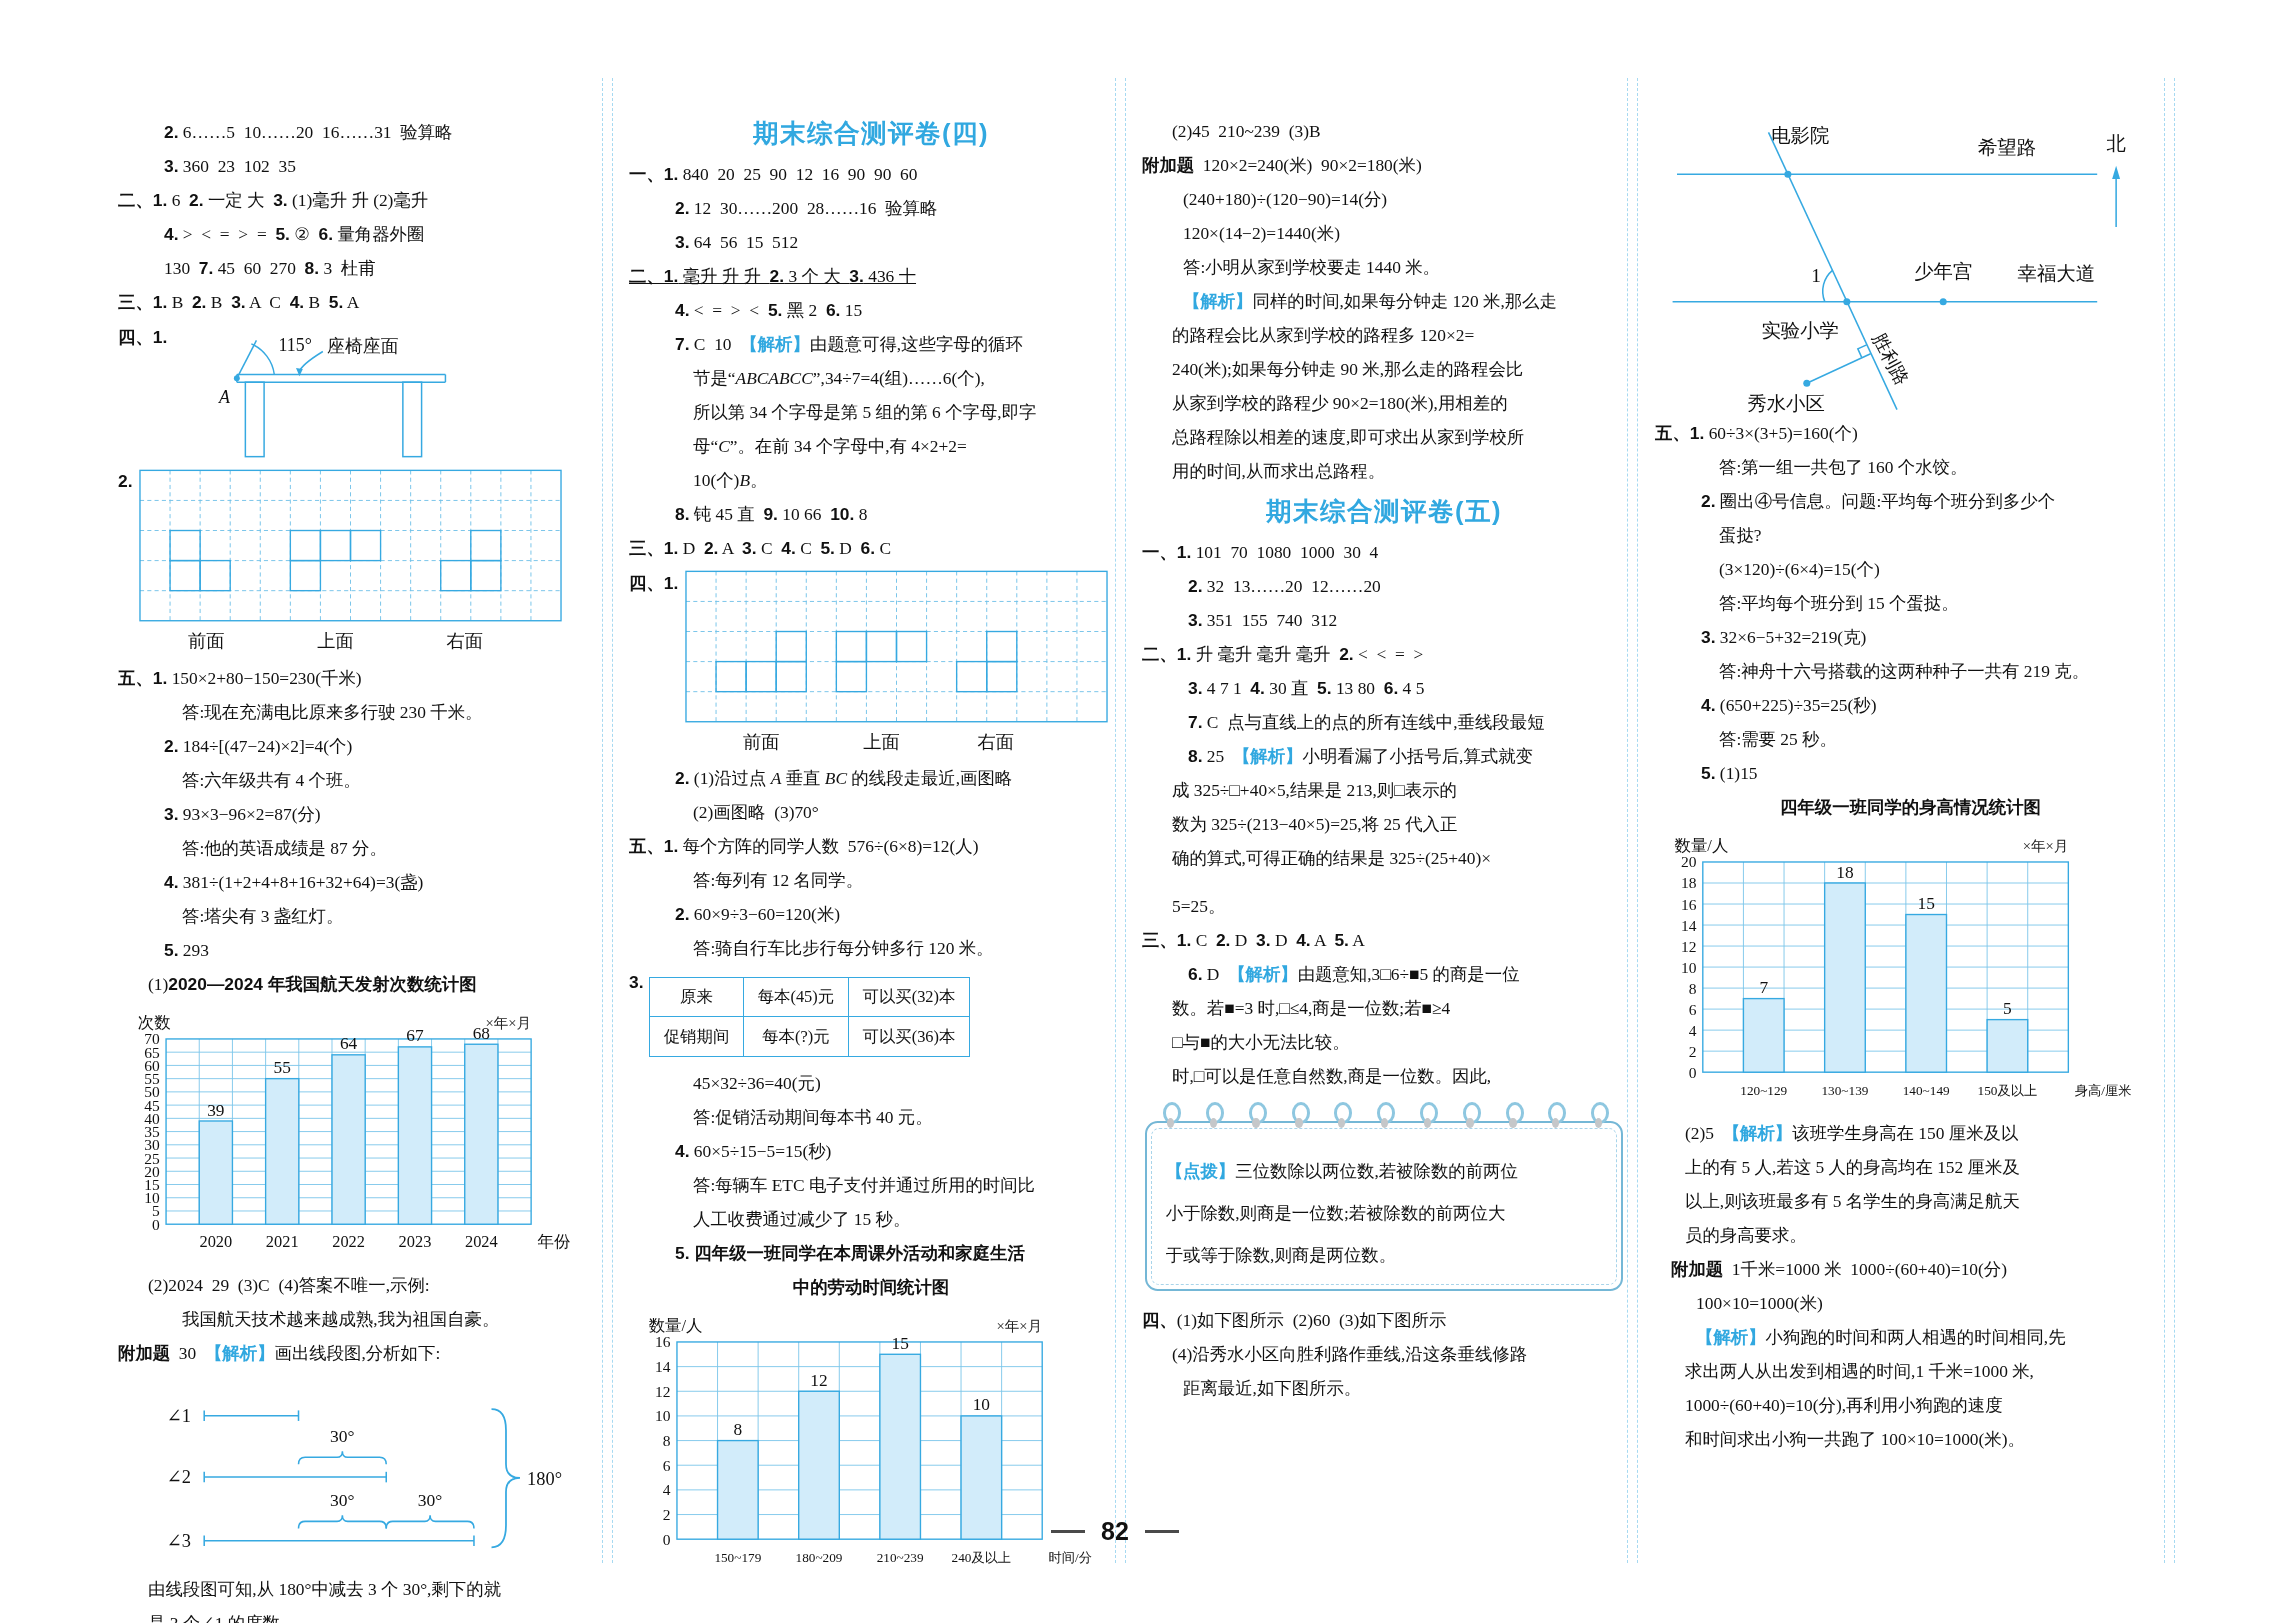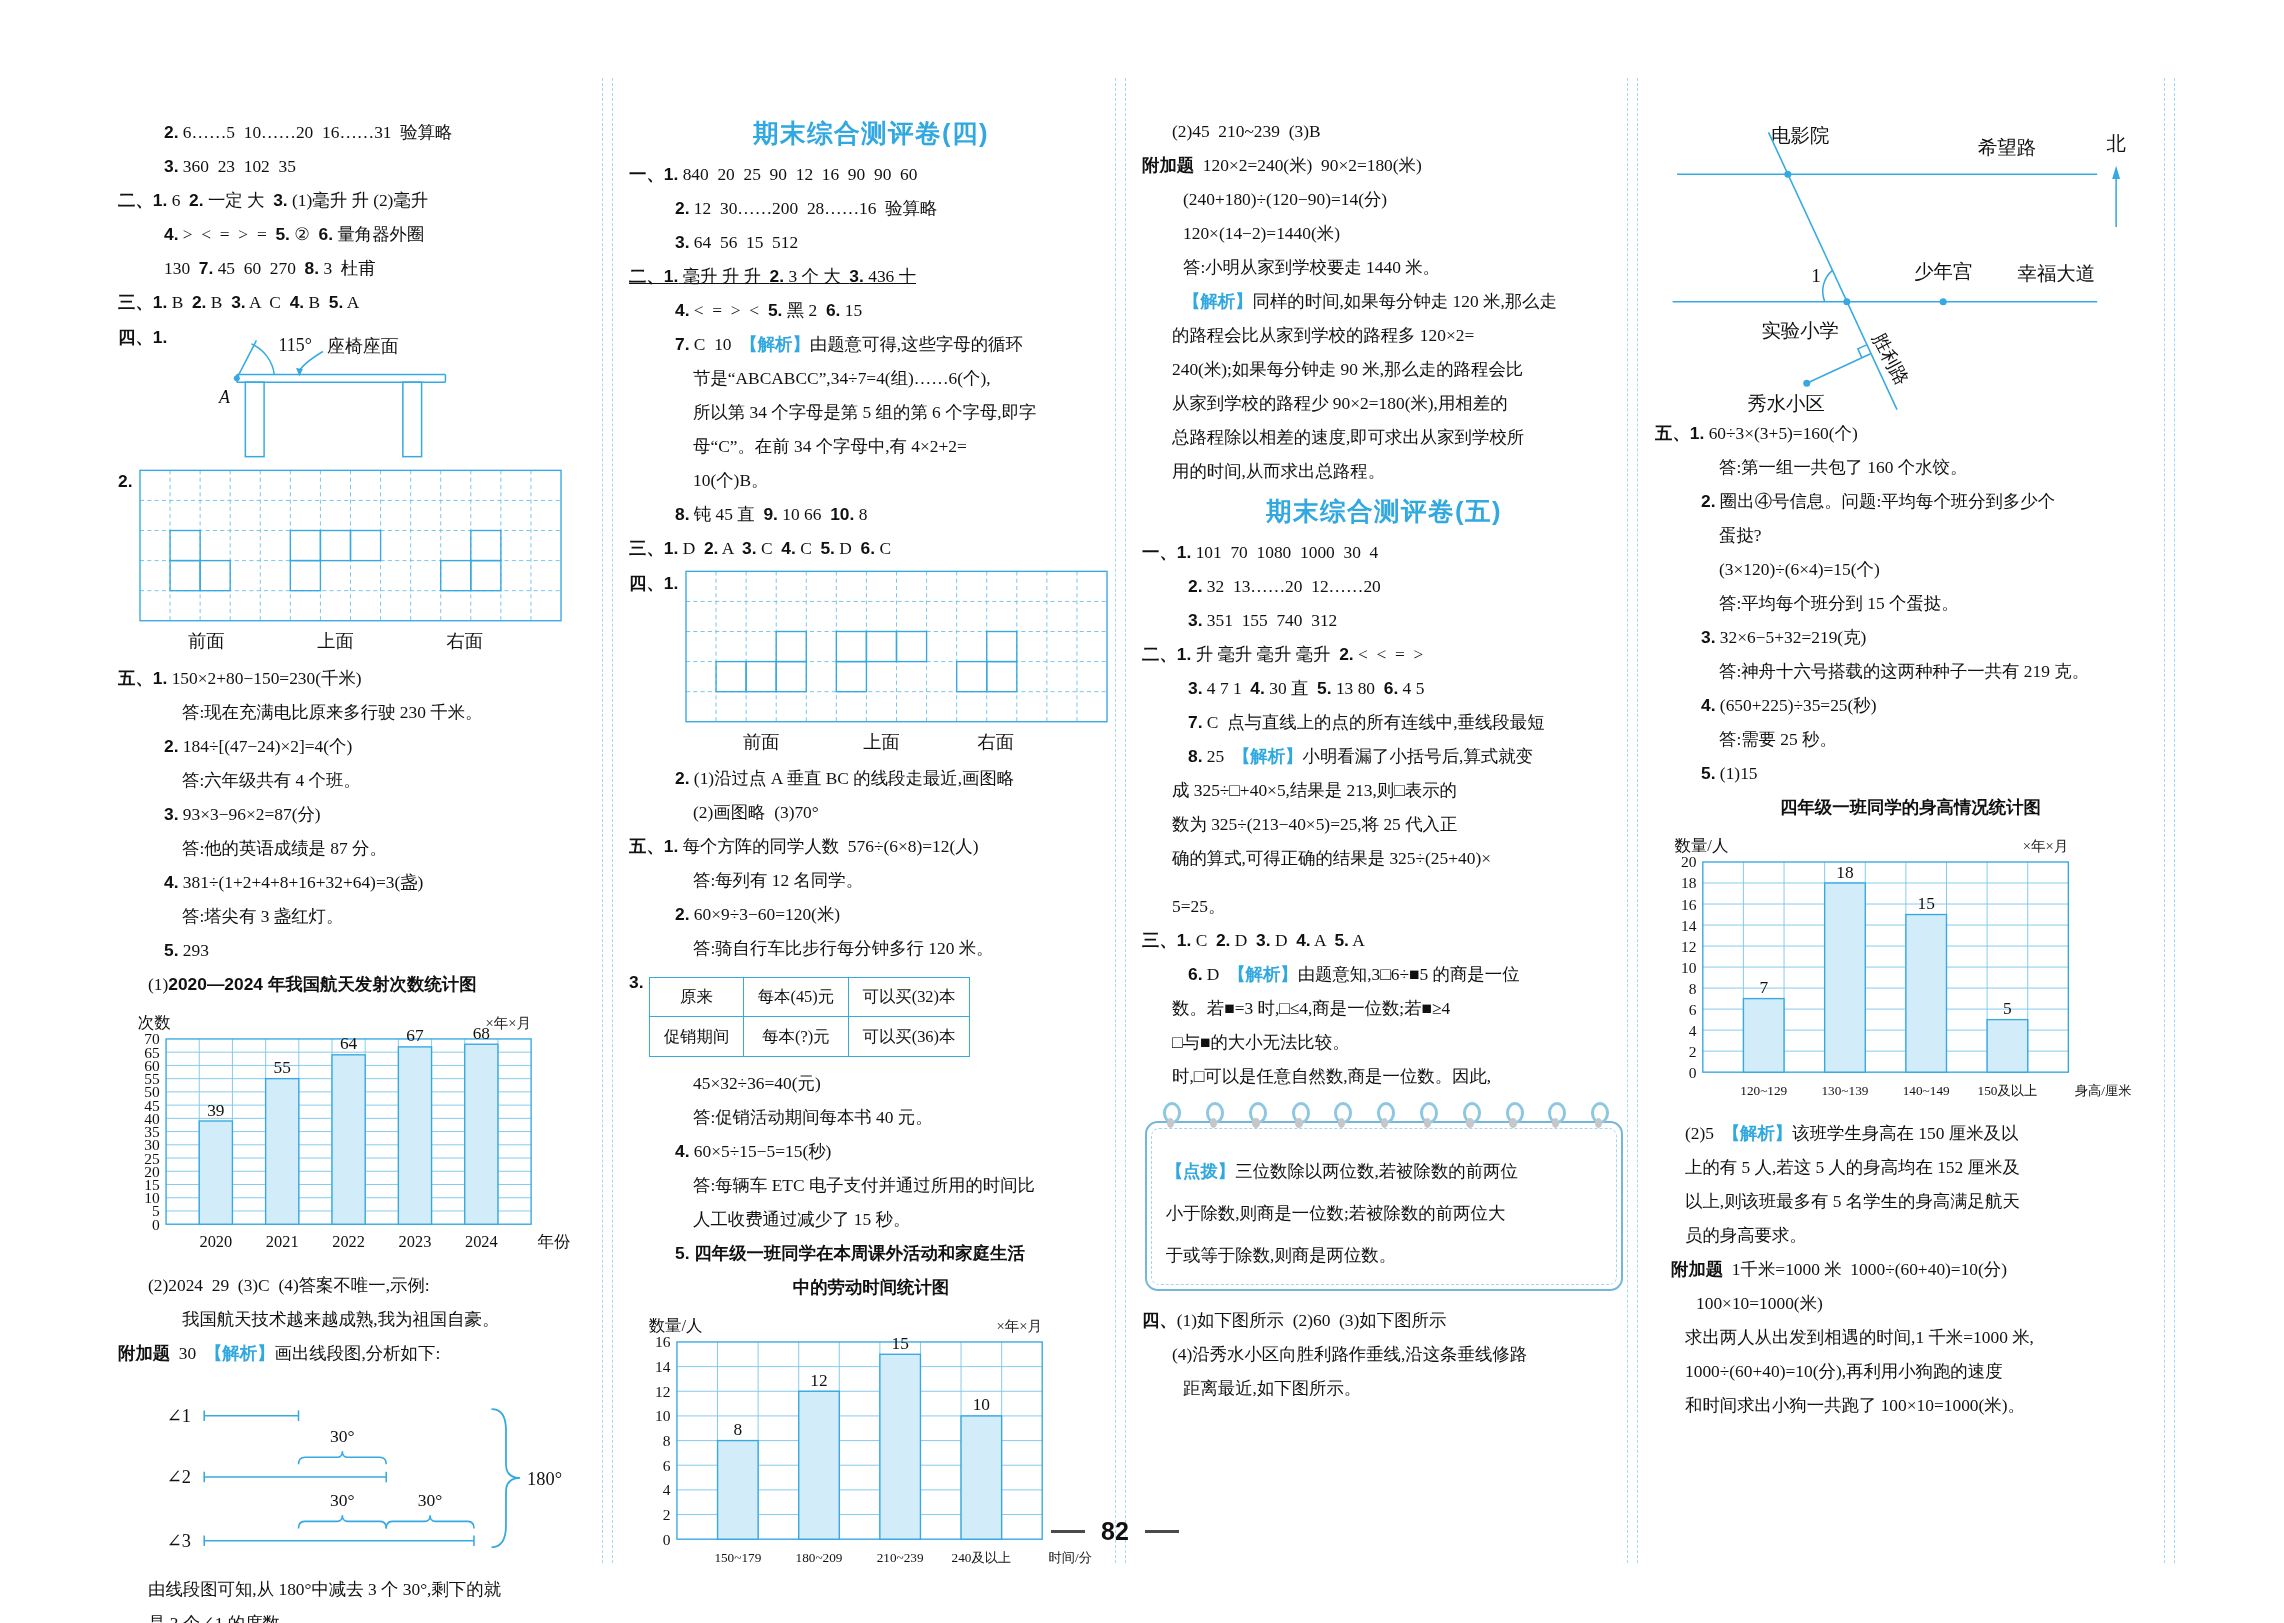--- a/index.html
+++ b/index.html
@@ -3,21 +3,21 @@
 <meta charset="utf-8">
 <style>
   html,body{margin:0;padding:0;background:#e9e9e9;}
   .page{position:relative;width:2298px;height:1623px;background:#ffffff;
         font-family:"Liberation Serif","DejaVu Serif",serif;color:#111;overflow:hidden;}
   .col{position:absolute;}
   .line{font-size:17.4px;line-height:34px;white-space:pre;}
   .sg-n{}
   .sg-b{font-family:"Liberation Sans","DejaVu Sans",sans-serif;font-weight:700;}
   .sg-u{color:#31a8e0;font-family:"Liberation Sans","DejaVu Sans",sans-serif;font-weight:700;}
-  .sg-i{}
+  .sg-i{font-style:italic;}
   .heading{font-family:"Liberation Sans","DejaVu Sans",sans-serif;font-weight:700;font-size:25.6px;
            color:#31a8e0;text-align:center;line-height:47px;letter-spacing:1.4px;}
   .vsep{position:absolute;top:78px;height:1485px;width:0;border-left:1.4px dashed #a6d9f1;}
   .fig-row{display:flex;align-items:flex-start;margin:4.6px 0;}
   .itemlab{font-family:"Liberation Sans","DejaVu Sans",sans-serif;font-weight:700;font-size:17.4px;
            flex:none;margin-right:5.5px;padding-top:1.8px;}
   .ptable{border-collapse:collapse;margin:7.3px 0 4.6px 0;}
   .ptable td{border:1.4px solid #36a9e1;font-size:16.4px;padding:8.2px 13.7px;text-align:center;white-space:nowrap;}
   .chart{margin:6.4px 0 2.7px 1.8px;}
   .notebook{position:relative;margin:28px 2.7px 12px 2.7px;border:2.7px solid #74b7d6;border-radius:12.8px;
@@ -517,20 +517,21 @@
           <text x="900" y="46" text-anchor="end" font-size="32" fill="#222">×年×月</text>
           <text x="914" y="580" font-size="29" fill="#111">身高/厘米</text>
         </svg></div>
     <div>
         <div class="line" style="padding-left: 30px;"><span class="sg-n">(2)5  </span><span class="sg-u">【解析】</span><span class="sg-n">该班学生身高在 150 厘米及以</span></div>
         <div class="line" style="padding-left: 30px;"><span class="sg-n">上的有 5 人,若这 5 人的身高均在 152 厘米及</span></div>
         <div class="line" style="padding-left: 30px;"><span class="sg-n">以上,则该班最多有 5 名学生的身高满足航天</span></div>
         <div class="line" style="padding-left: 30px;"><span class="sg-n">员的身高要求。</span></div>
         <div class="line" style="padding-left: 16px;"><span class="sg-b">附加题</span><span class="sg-n">  1千米=1000 米  1000÷(60+40)=10(分)</span></div>
         <div class="line" style="padding-left: 41px;"><span class="sg-n">100×10=1000(米)</span></div>
+        <div class="line" style="padding-left: 41px;"><span class="sg-u">【解析】</span><span class="sg-n">小狗跑的时间和两人相遇的时间相同,先</span></div>
         <div class="line" style="padding-left: 30px;"><span class="sg-n">求出两人从出发到相遇的时间,1 千米=1000 米,</span></div>
         <div class="line" style="padding-left: 30px;"><span class="sg-n">1000÷(60+40)=10(分),再利用小狗跑的速度</span></div>
         <div class="line" style="padding-left: 30px;"><span class="sg-n">和时间求出小狗一共跑了 100×10=1000(米)。</span></div>
       </div>
   </div>
 
   <div class="pageno">
     <span class="pndash"></span><span class="pn">82</span><span class="pndash"></span>
   </div>
 </div>

